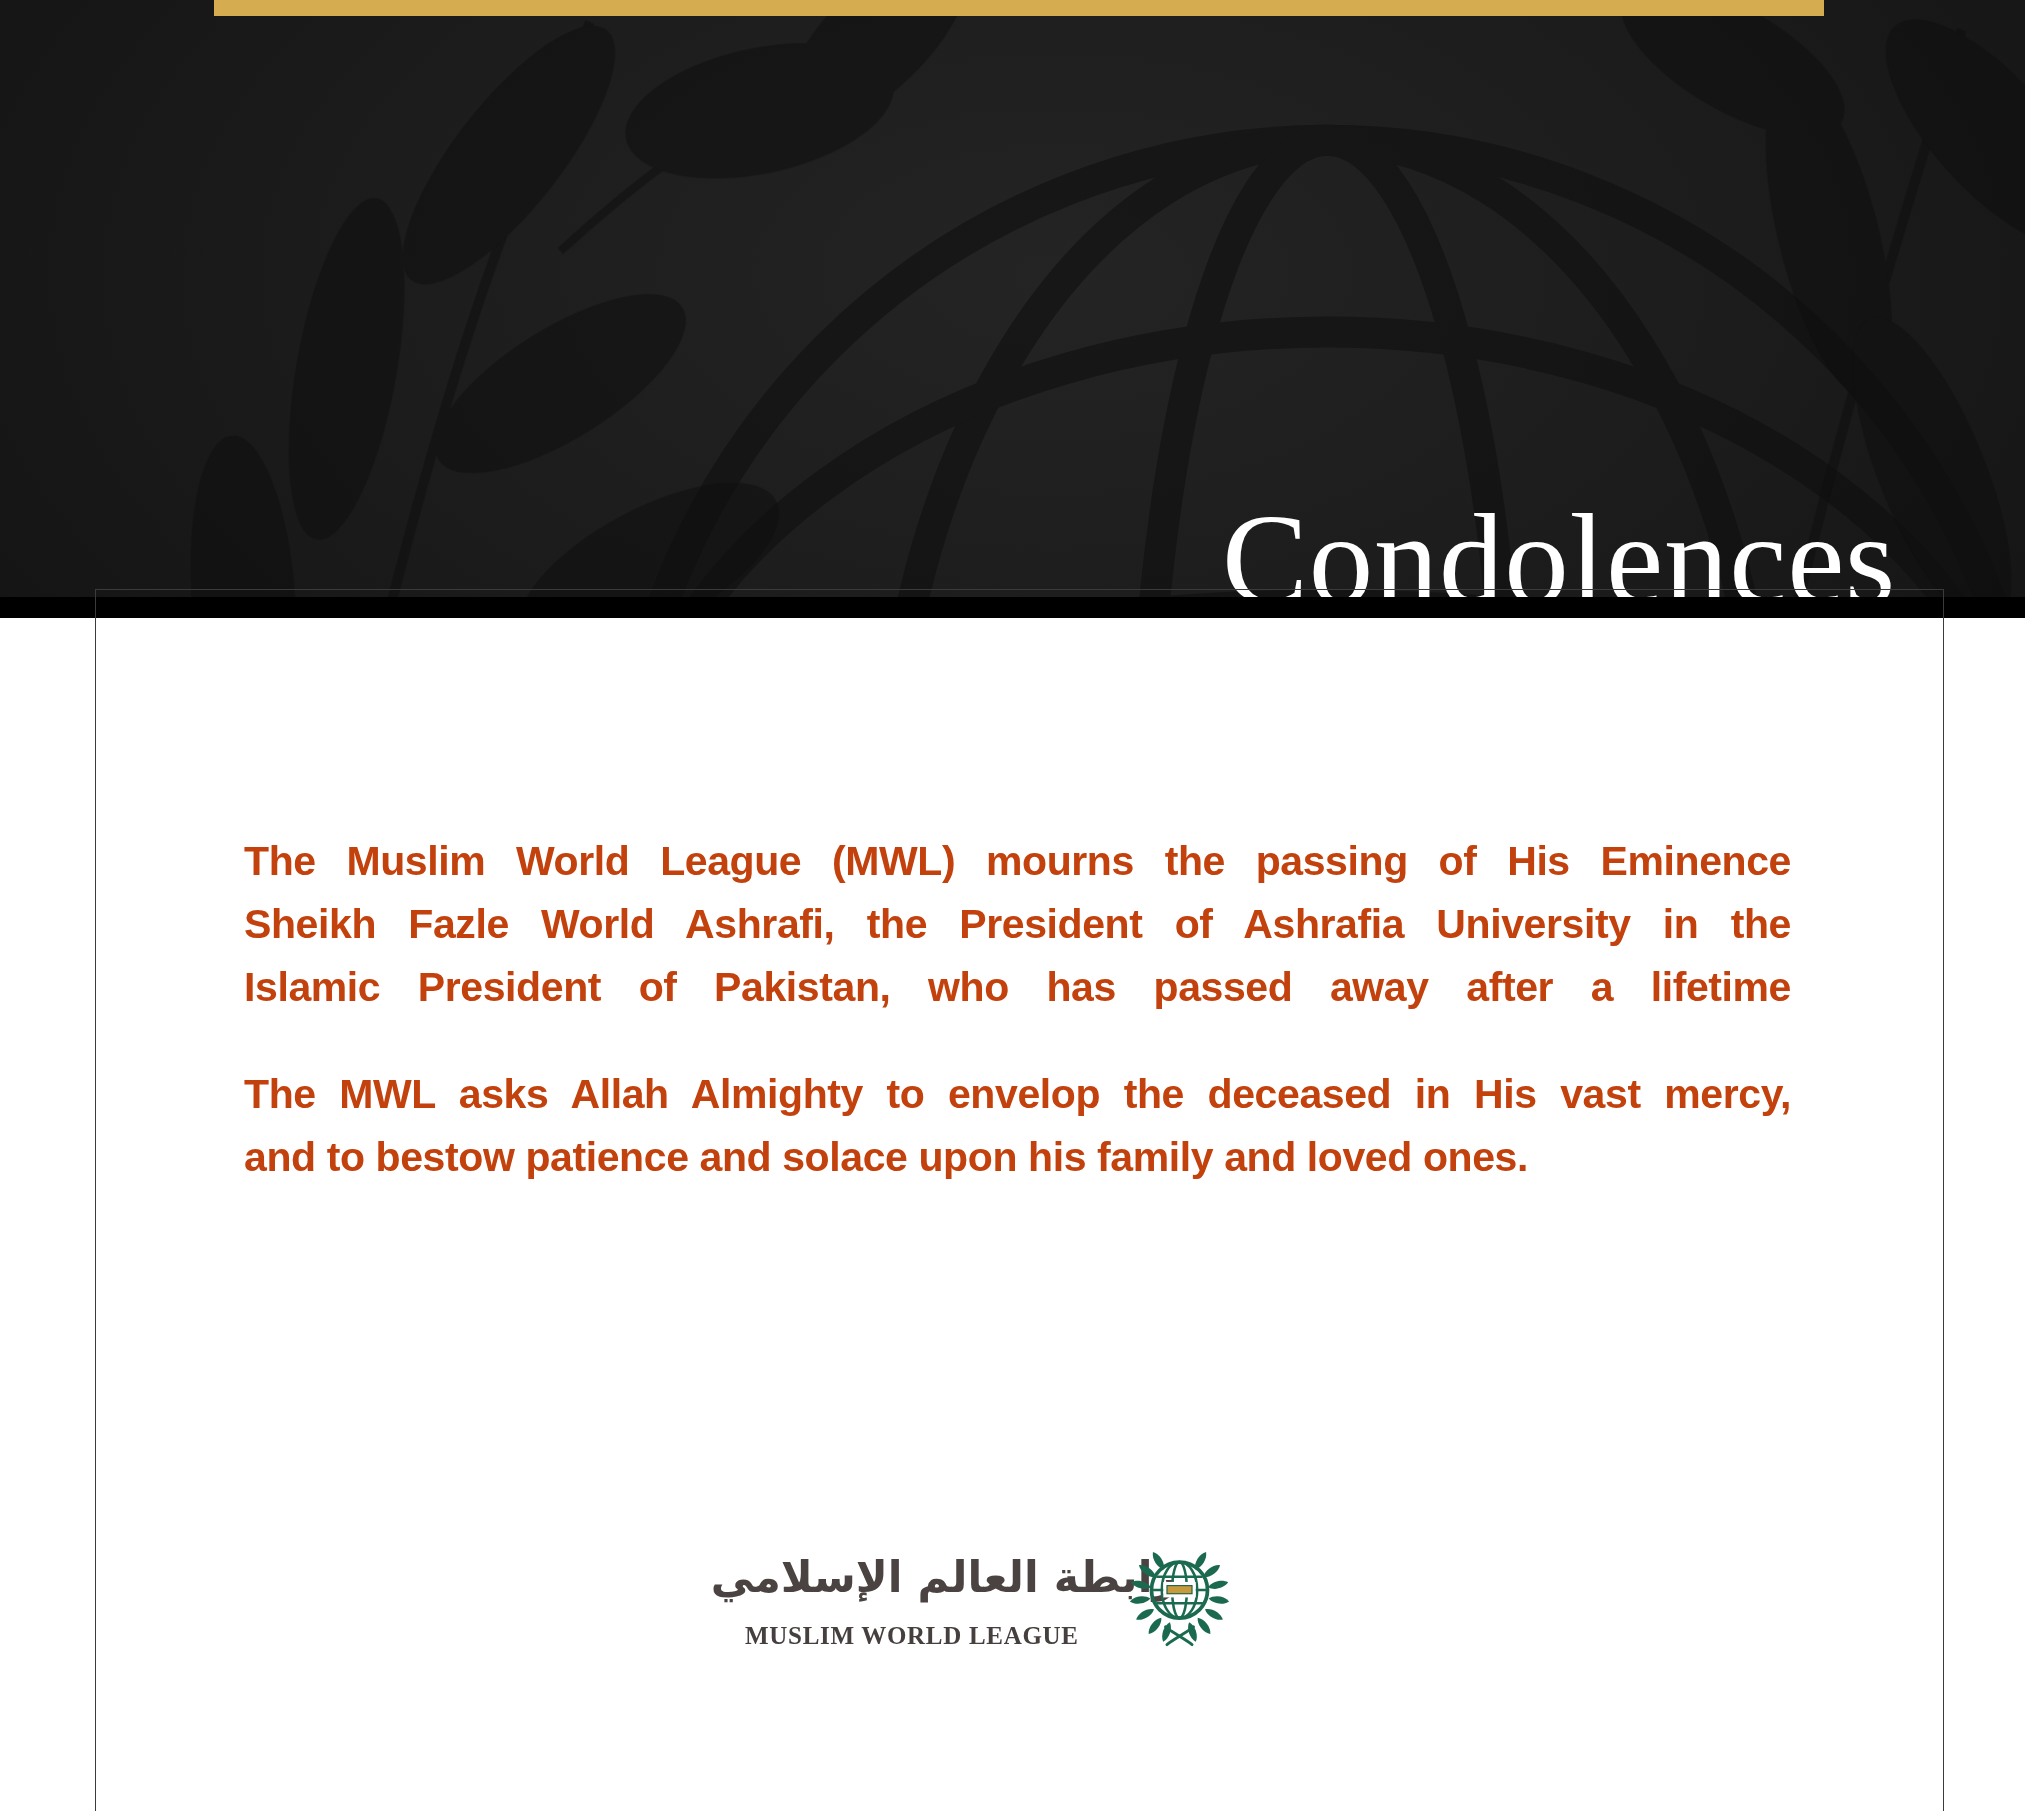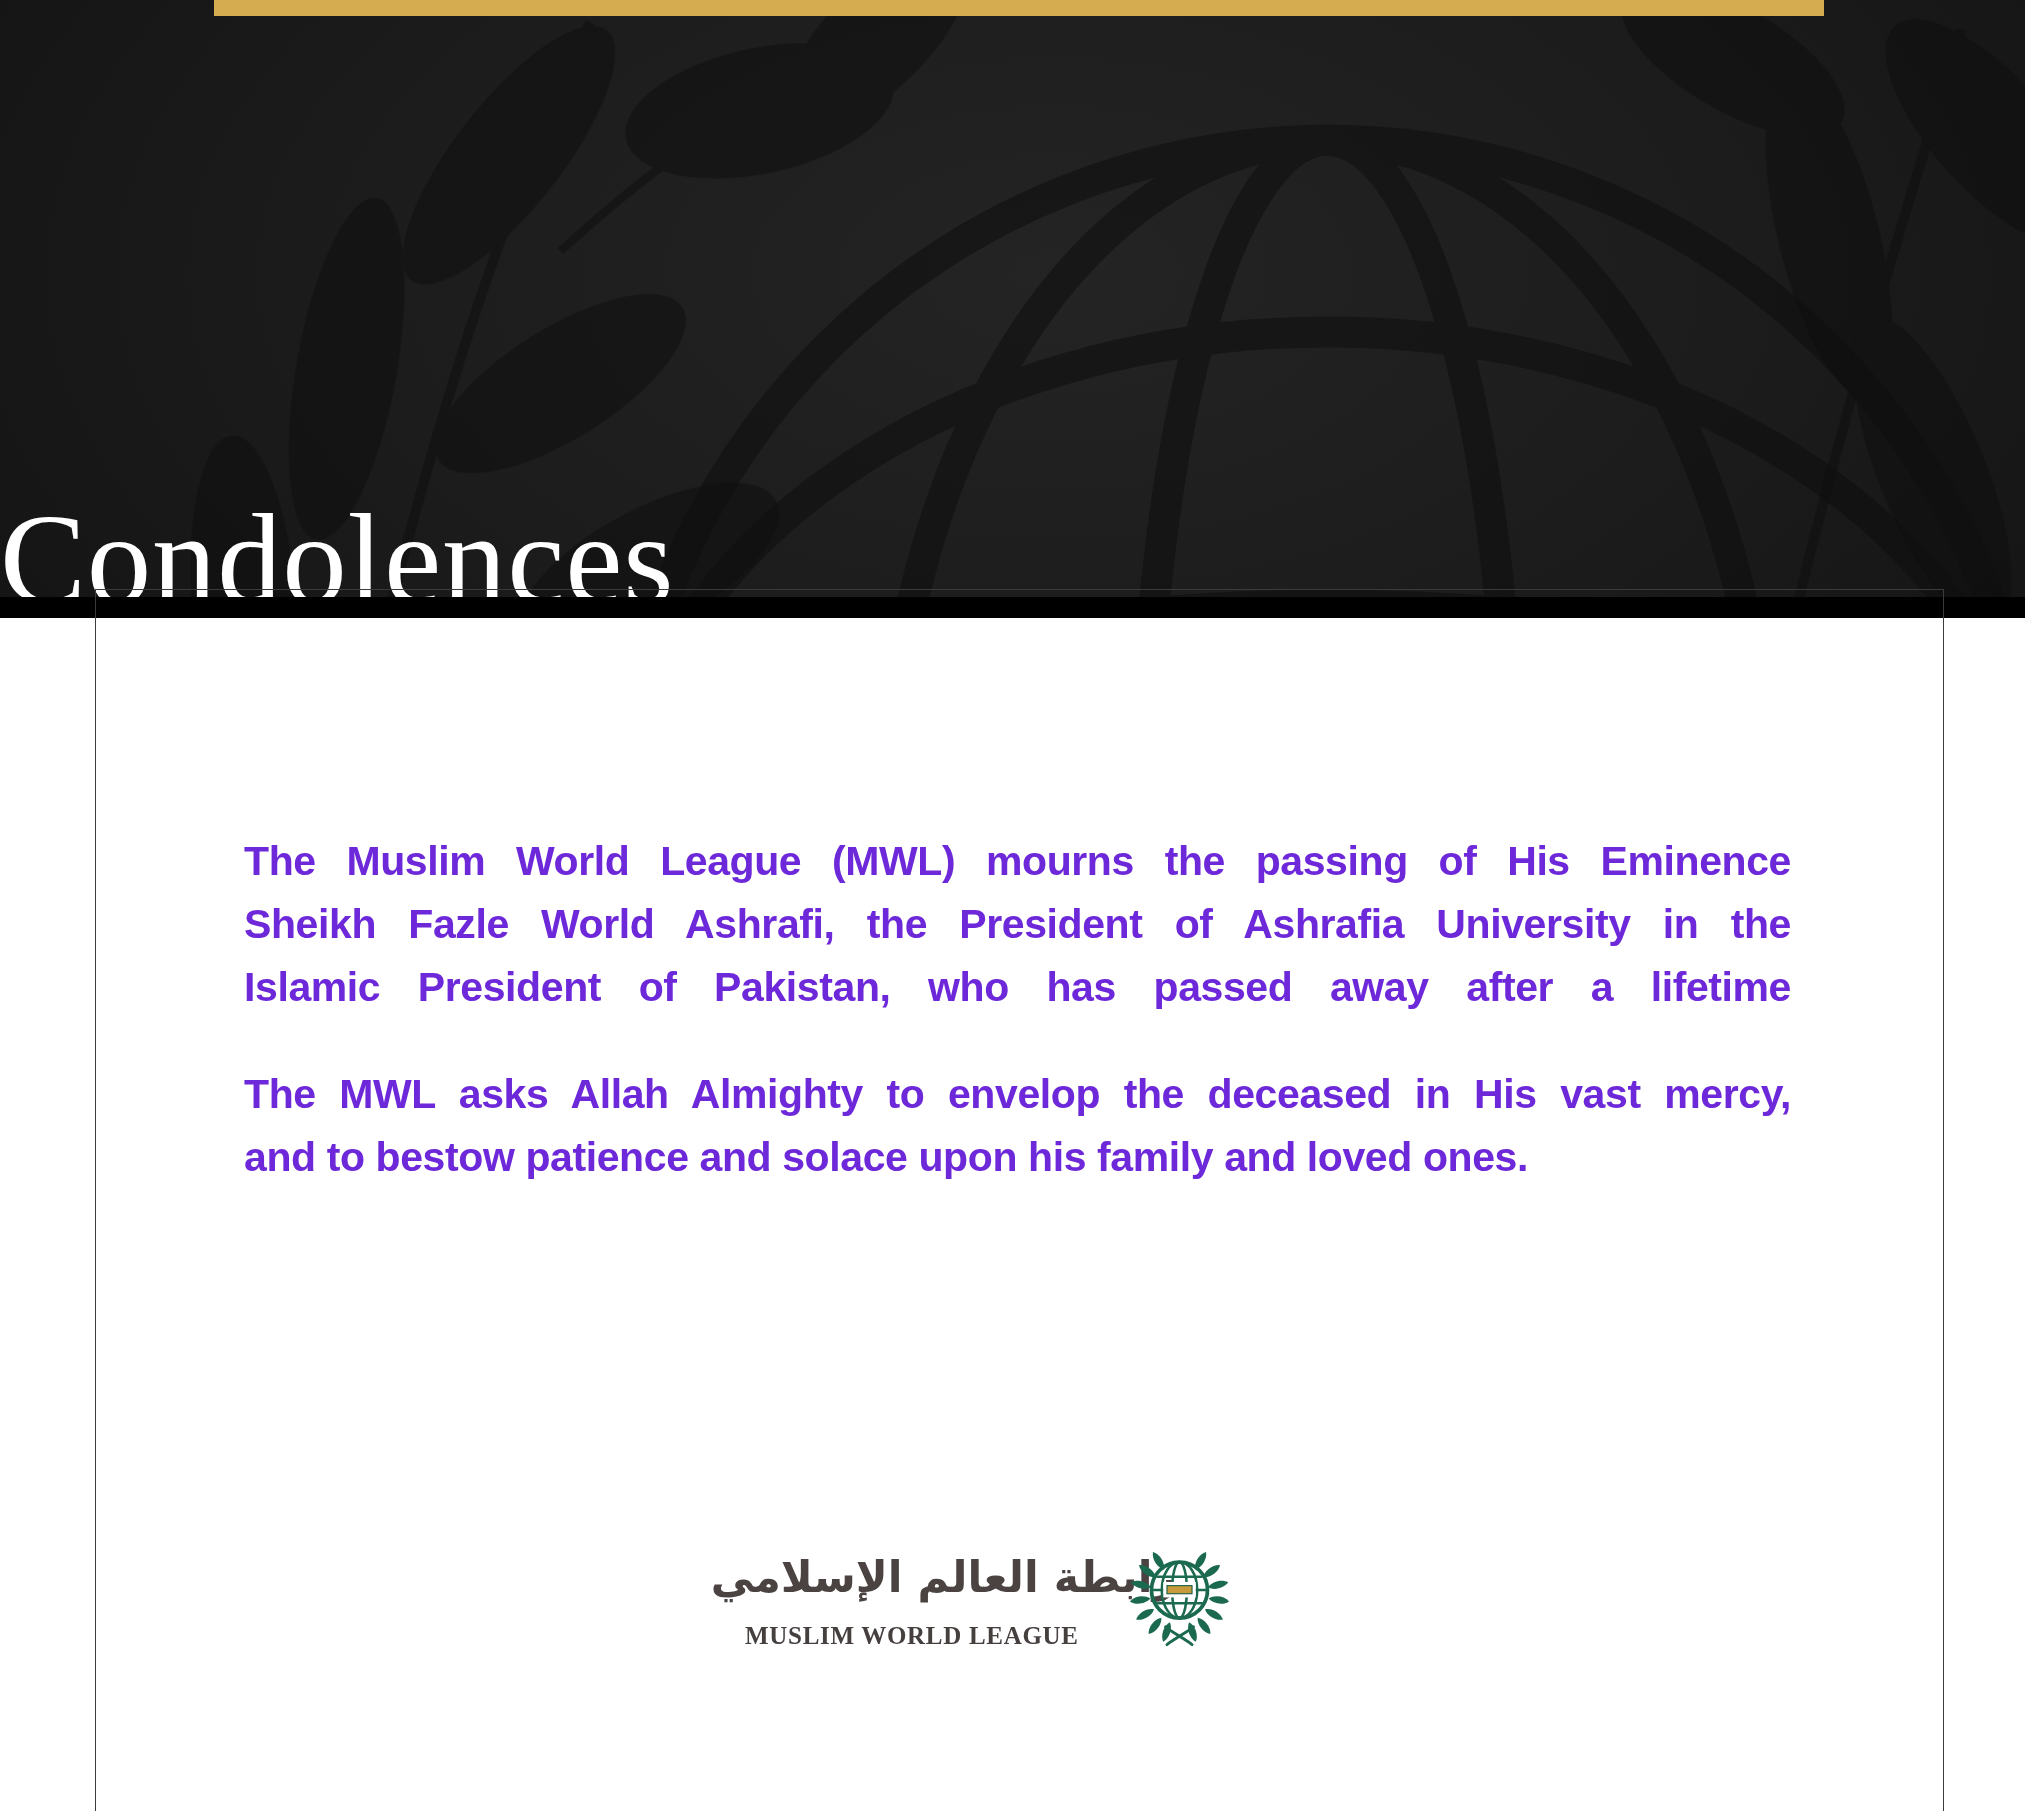--- a/index.html
+++ b/index.html
@@ -14,38 +14,38 @@
     background:radial-gradient(ellipse 1254px 701px at 52% 46%, #242424 0%, #1c1c1c 55%, #141414 100%);
     overflow:hidden;
   }
   .pattern{position:absolute;left:0;top:0;width:2025px;height:597px;}
   .gold-bar{
     position:absolute;left:214px;top:0;width:1610px;height:16px;
     background:#d6ac50;
   }
   .title{
     position:absolute;left:0;top:407px;width:1896px;
-    text-align:left;
+    text-align:right;
     font-family:"Liberation Serif",serif;font-weight:400;
     font-size:129px;line-height:133px;color:#ffffff;
     letter-spacing:0.7px;
   }
   .shadow-band{
     position:absolute;left:0;top:597px;width:2025px;height:21.4px;
     background:#000000;
   }
   
   .card{
     position:absolute;left:95px;top:589px;width:1847px;height:1232px;
     border:1.5px solid #3b3b3b;border-bottom:none;background:transparent;
   }
   
   .copy{
     position:absolute;left:244px;top:830px;width:1547px;
-    color:#6d28d9;font-size:41px;font-weight:bold;letter-spacing:-0.4px;
+    color:#c2410c;font-size:41px;font-weight:bold;letter-spacing:-0.4px;
   }
   .para{margin:0;padding:0;}
   .para + .para{margin-top:44px;}
   .line{
     height:63px;line-height:63px;
     text-align:justify;overflow:hidden;
   }
   .line.just{text-align-last:justify;}
   
   .logo-arabic{

